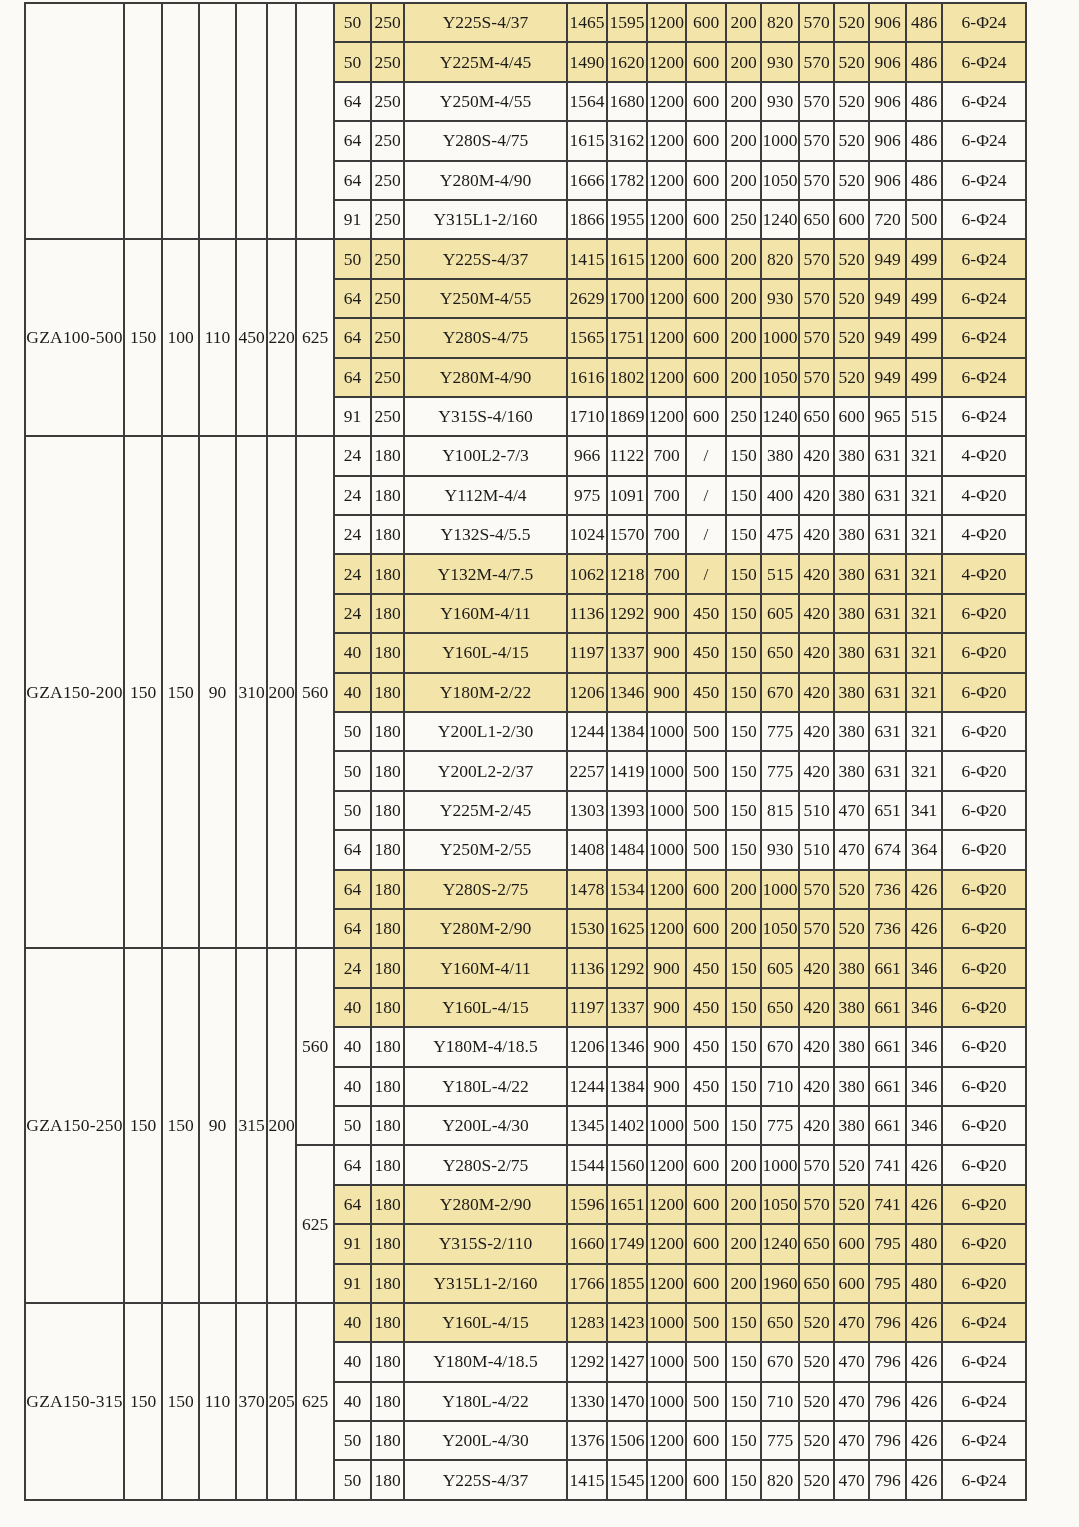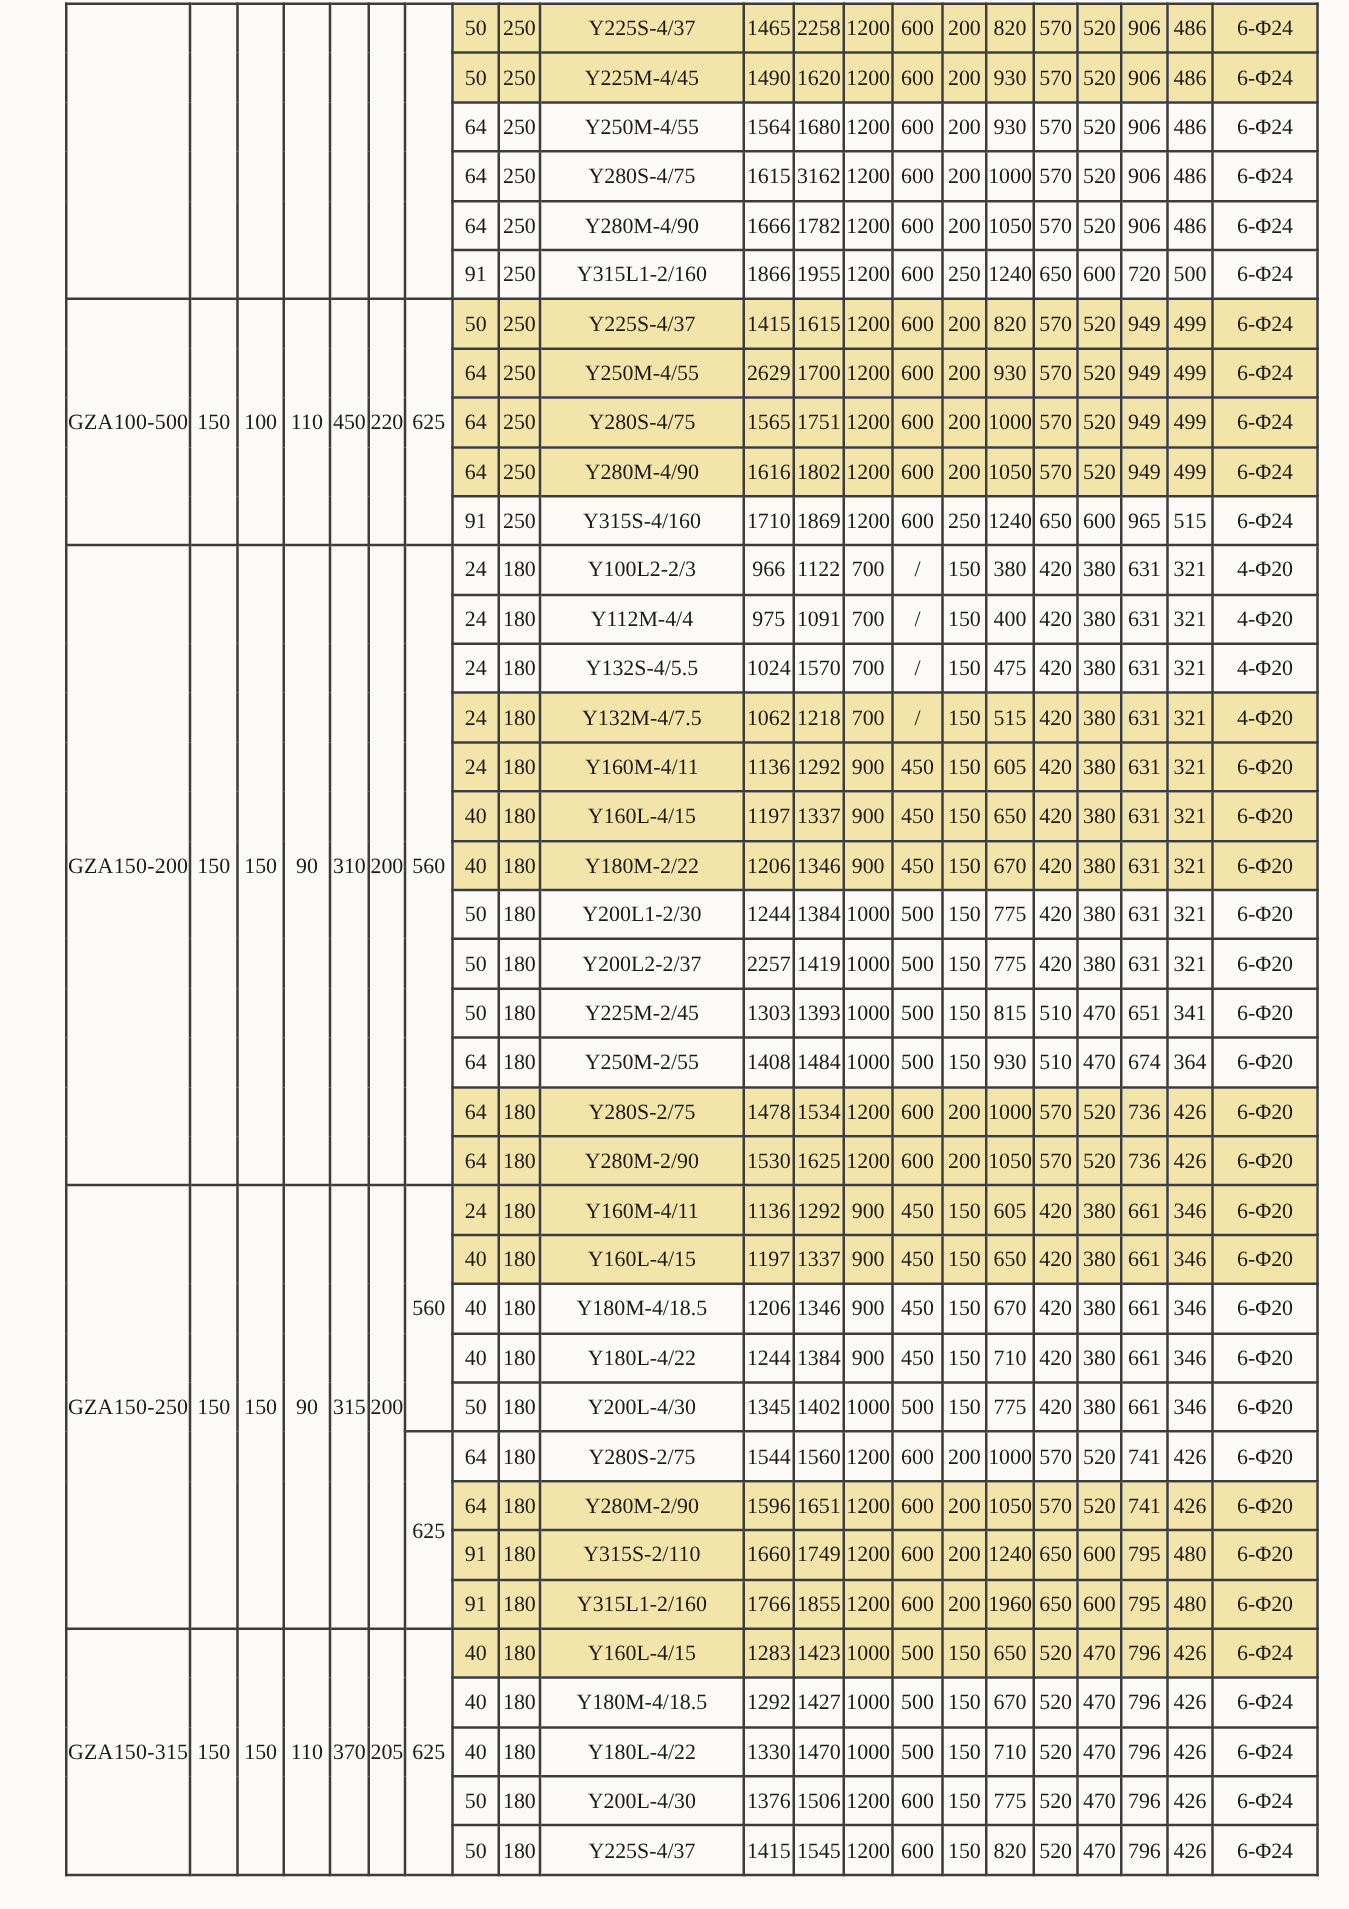--- a/index.html
+++ b/index.html
@@ -8,21 +8,21 @@
     background:#f3f2ee;
     font-family:"Liberation Serif", serif;
   }
   .page{
     position:relative;width:1079px;height:1527px;
     background:#fbfaf6;overflow:hidden;
   }
   table.spec{
     border-collapse:collapse;
     table-layout:fixed;
-    position:absolute;left:52px;top:2px;
+    position:absolute;left:24px;top:2px;
     width:1002px;
   }
   table.spec td{
     border:2px solid #3c3c3c;
     text-align:center;vertical-align:middle;
     font-family:"Liberation Serif", serif;
     font-size:17.5px;
     color:#1d1b18;
     padding:0;overflow:hidden;white-space:nowrap;
   }
@@ -65,21 +65,21 @@
           <td rowspan="6" class="w"></td>
           <td rowspan="6" class="w"></td>
           <td rowspan="6" class="w"></td>
           <td rowspan="6" class="w"></td>
           <td rowspan="6" class="w"></td>
           <td rowspan="6" class="w"></td>
           <td class="y">50</td>
           <td class="y">250</td>
           <td class="y">Y225S-4/37</td>
           <td class="y">1465</td>
-          <td class="y">2258</td>
+          <td class="y">1595</td>
           <td class="y">1200</td>
           <td class="y">600</td>
           <td class="y">200</td>
           <td class="y">820</td>
           <td class="y">570</td>
           <td class="y">520</td>
           <td class="y">906</td>
           <td class="y">486</td>
           <td class="y">6-Φ24</td>
         </tr>
@@ -253,21 +253,21 @@
         <tr>
           <td rowspan="13" class="w model">GZA150-200</td>
           <td rowspan="13" class="w">150</td>
           <td rowspan="13" class="w">150</td>
           <td rowspan="13" class="w">90</td>
           <td rowspan="13" class="w">310</td>
           <td rowspan="13" class="w">200</td>
           <td rowspan="13" class="w">560</td>
           <td class="w">24</td>
           <td class="w">180</td>
-          <td class="w">Y100L2-2/3</td>
+          <td class="w">Y100L2-7/3</td>
           <td class="w">966</td>
           <td class="w">1122</td>
           <td class="w">700</td>
           <td class="w">/</td>
           <td class="w">150</td>
           <td class="w">380</td>
           <td class="w">420</td>
           <td class="w">380</td>
           <td class="w">631</td>
           <td class="w">321</td>

